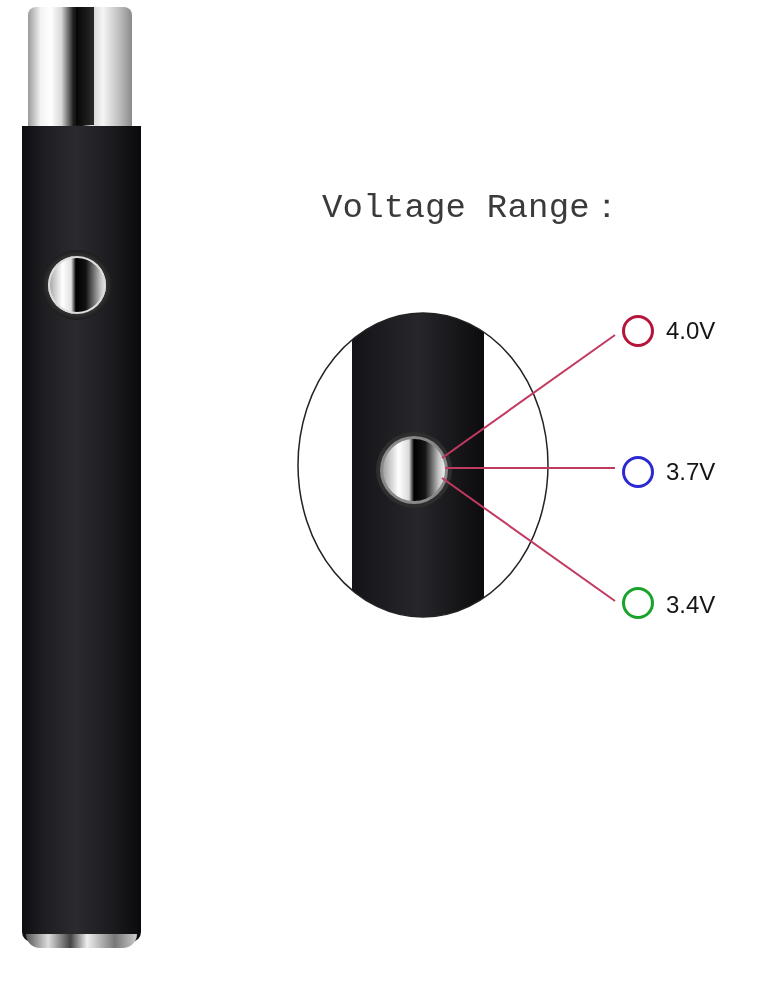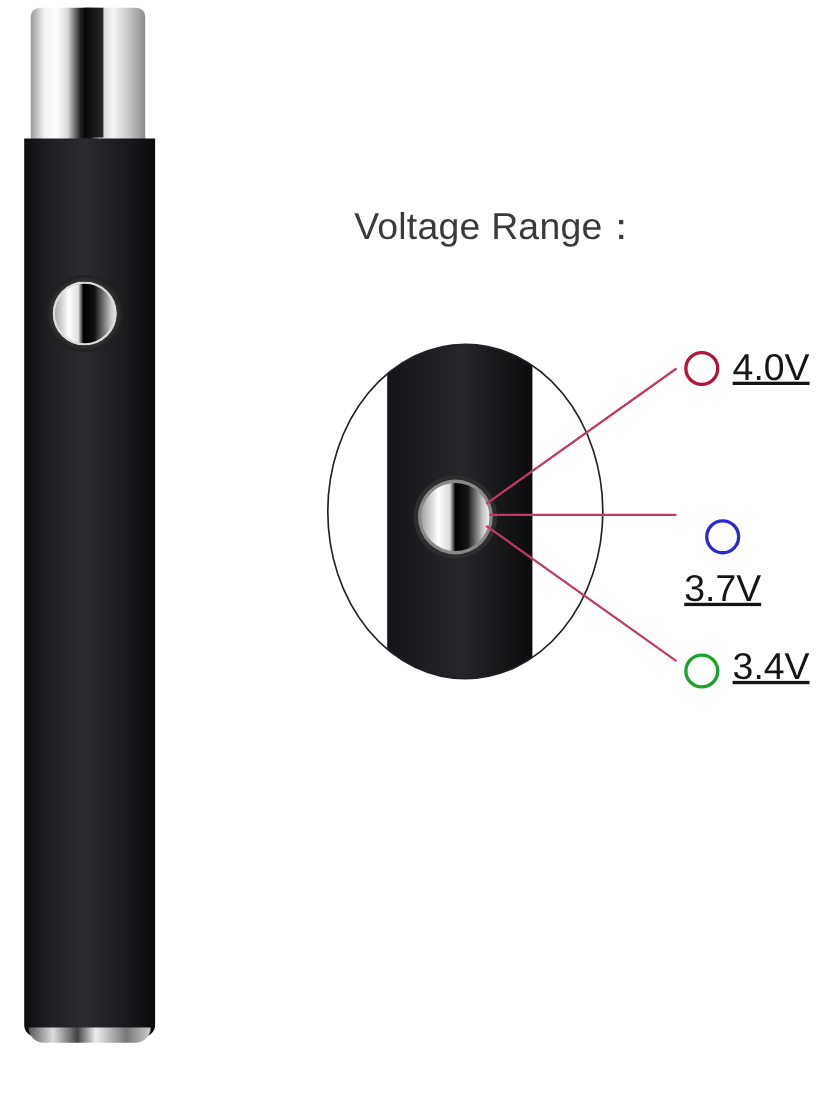--- a/index.html
+++ b/index.html
@@ -13,22 +13,22 @@
   .body { left:22px; top:126px; width:119px; height:816px;
     background:linear-gradient(90deg,#0d0d10 0%,#1e1e22 18%,#2a2a2f 45%,#1c1c20 75%,#0a0a0c 100%);
     border-radius:0 0 10px 10px; }
   .base { left:26px; top:934px; width:111px; height:14px;
     background:linear-gradient(90deg,#555,#ddd 20%,#444 40%,#eee 55%,#777 80%,#ccc);
     border-radius:0 0 14px 14px; }
   .btn-ring { width:70px; height:70px; border-radius:50%; background:radial-gradient(circle,#3a3a3a 55%,#1a1a1a 72%,#2c2c2c 100%); }
   .btn-face { width:58px; height:58px; border-radius:50%;
     background:linear-gradient(90deg,#9d9d9d 0%,#ffffff 25%,#e0e0e0 40%,#000 48%,#111 65%,#bdbdbd 90%,#eee 100%);
     box-shadow:inset 0 0 0 2px #dcdcdc; }
-  .title { left:322px; top:183px; font-size:34px; color:#3a3a3a; letter-spacing:0.2px; white-space:nowrap; }
-  .label { font-size:34px; color:#151515; white-space:nowrap;text-decoration:underline; }
+  .title { left:322px; top:183px; font-size:34px; color:#3a3a3a; letter-spacing:0.2px; white-space:nowrap;font-family:Liberation Mono, monospace; }
+  .label { font-size:24px; color:#151515; white-space:nowrap; }
   .ring { width:32px; height:32px; border-radius:50%; box-sizing:border-box; border:3px solid; }
 </style>
 </head>
 <body>
 
 <div class="abs" style="left:0;top:0;width:170px;height:1000px;">
   <div class="abs tip"></div>
   <div class="abs tip-slot"></div>
   <div class="abs body"></div>
   <div class="abs base"></div>
@@ -71,20 +71,20 @@
     <line x1="152" y1="158" x2="325" y2="35"></line>
     <line x1="155" y1="168" x2="325" y2="168"></line>
     <line x1="152" y1="178" x2="325" y2="301"></line>
   </g>
 </svg>
 
 <div class="abs" style="left:622px;top:315px;display:flex;align-items:center;gap:12px;">
   <div class="ring" style="border-color:#b5153a;"></div>
   <span class="label">4.0V</span>
 </div>
-<div class="abs" style="left:622px;top:472px;display:flex;align-items:center;gap:12px;flex-direction:column;">
+<div class="abs" style="left:622px;top:456px;display:flex;align-items:center;gap:12px;">
   <div class="ring" style="border-color:#2a2ad0;"></div>
   <span class="label">3.7V</span>
 </div>
 <div class="abs" style="left:622px;top:587px;display:flex;align-items:flex-end;gap:12px;">
   <div class="ring" style="border-color:#1aa32a;"></div>
   <span class="label">3.4V</span>
 </div>
 
 </body></html>

